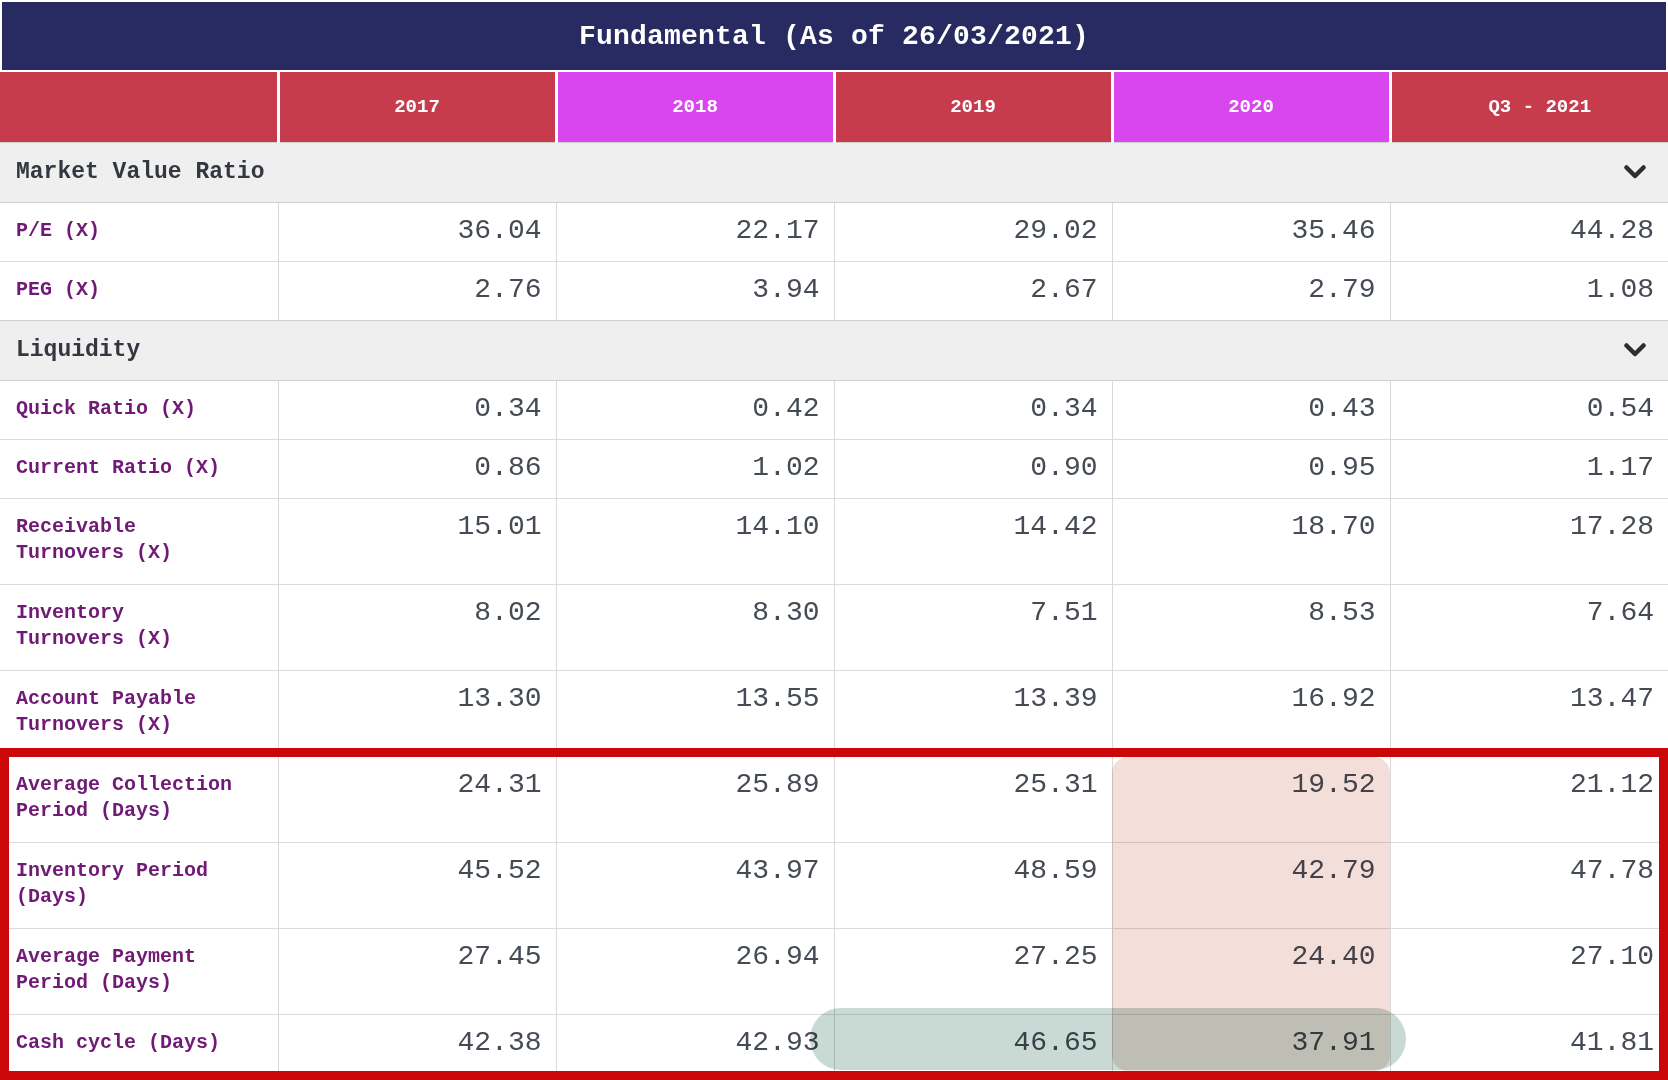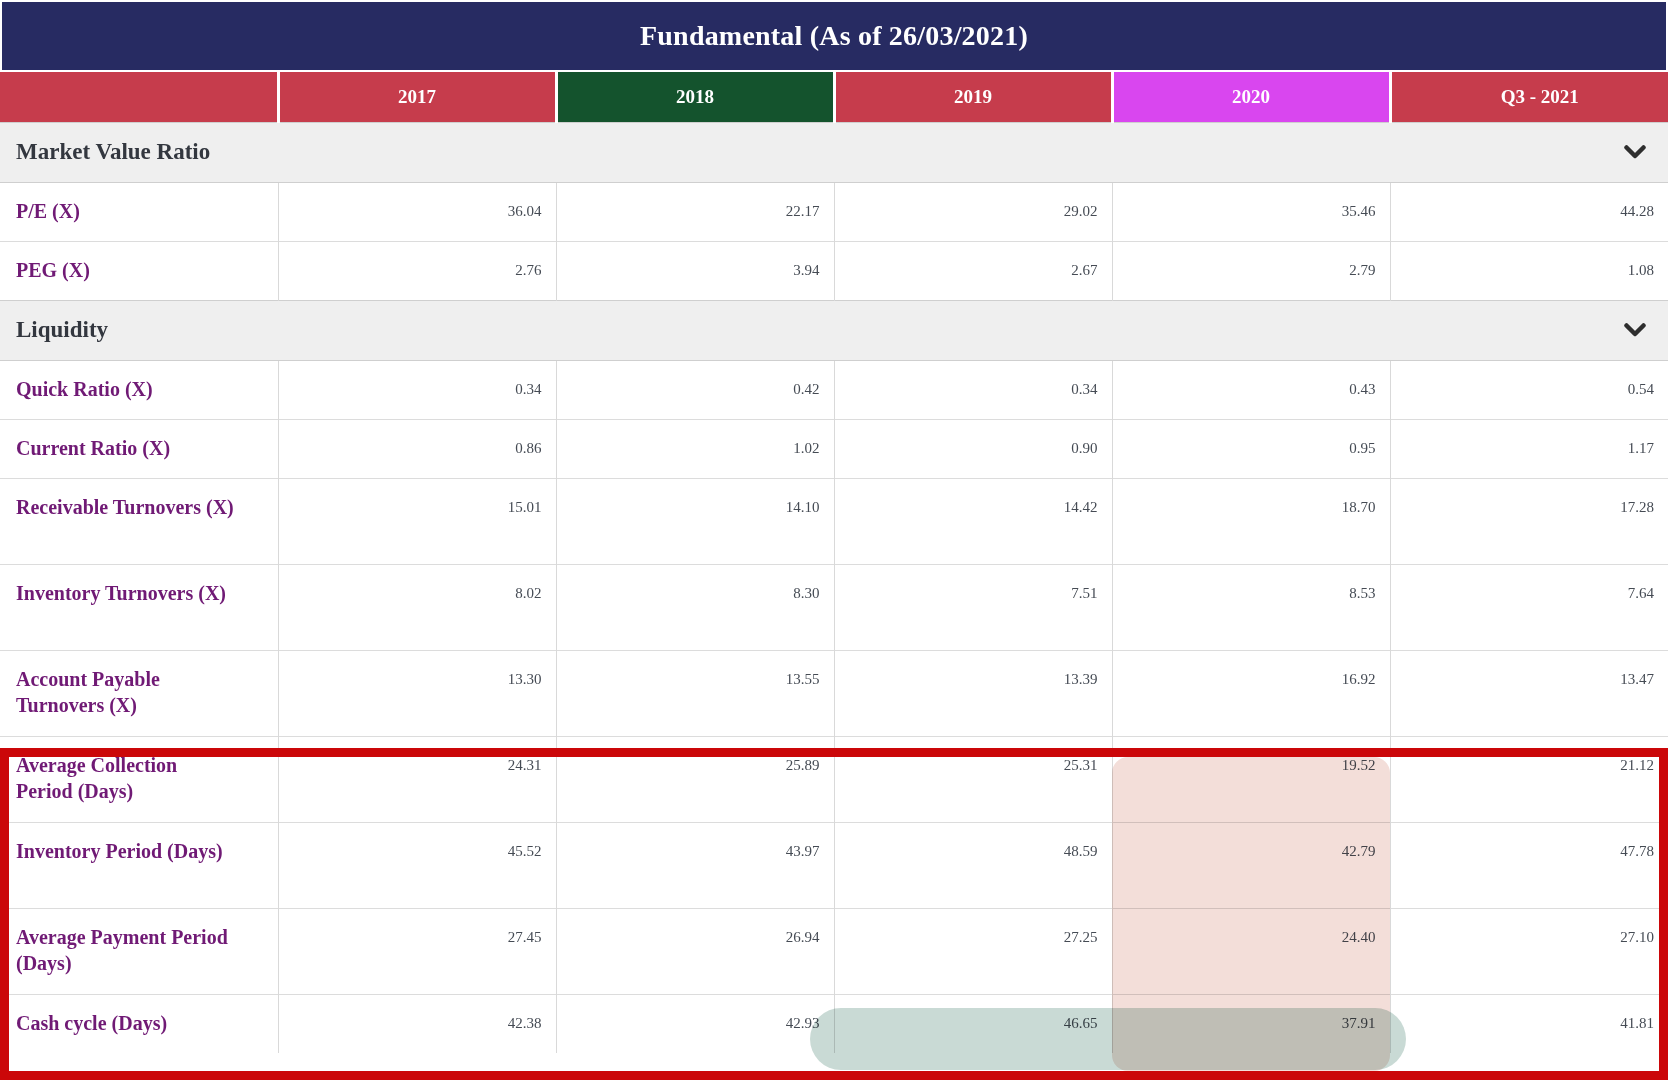--- a/index.html
+++ b/index.html
@@ -1,21 +1,21 @@
 <!DOCTYPE html>
 <html><head>
 <meta charset="utf-8">
 <style>
   html,body{margin:0;padding:0;background:#ffffff;}
   .page{
     position:relative;
     width:1668px;height:1080px;
     background:#ffffff;
     overflow:hidden;
-    font-family:Liberation Serif, serif;
+    font-family:Liberation Mono, monospace;
   }
   
   .title-bar{
     position:absolute;top:2px;left:2px;right:2px;height:68px;
     background:#272b62;
     color:#ffffff;
     font-size:28px;font-weight:bold;
     display:flex;align-items:center;justify-content:center;
     letter-spacing:.2px;
   }
@@ -25,21 +25,21 @@
     width:1668px;
     border-collapse:collapse;
     table-layout:fixed;
   }
   table.fund col{width:278px;}
   
   tr.header-row th{
     background:#c63c4c;
     color:#ffffff;
     font-size:19px;font-weight:bold;
-    height:50px;
+    height:70px;
     text-align:center;vertical-align:middle;
     border-left:3px solid #ffffff;
     padding:0;
     box-sizing:border-box;
   }
   tr.header-row th:first-child{border-left:none;}
   
   tr.section-row td{
     background:#efefef;
     border-top:1px solid #cfcfcf;
@@ -66,21 +66,21 @@
   }
   tr.data-row.tall td{height:86px;}
   tr.data-row td:first-child{border-left:none;}
   td.label-cell{
     font-size:20px;font-weight:bold;color:#701a75;
     padding-left:16px;padding-right:10px;
     line-height:26px;
   }
   td.label-cell .lbl{display:inline-block;max-width:220px;}
   td.value-cell{
-    font-size:15px;color:#454b54;
+    font-size:28px;color:#454b54;
     text-align:right;
     padding-right:14px;
     line-height:26px;
     padding-left:48px;
   }
   
   .overlay{position:absolute;pointer-events:none;}
   .hl-pink{
     left:1112px;top:757px;width:278px;height:314px;
     background:#f3ded9;
@@ -112,21 +112,21 @@
         <col>
         <col>
         <col>
         <col>
         <col>
       </colgroup>
     <thead>
       <tr class="header-row" id="header-row">
           <th style="background: rgb(198, 60, 76);"></th>
           <th style="background: rgb(198, 60, 76);">2017</th>
-          <th style="background: #14532d;">2018</th>
+          <th style="background: #d946ef;">2018</th>
           <th style="background: rgb(198, 60, 76);">2019</th>
           <th style="background: #d946ef;">2020</th>
           <th style="background: rgb(198, 60, 76); padding-left: 20px;">Q3 - 2021</th>
         </tr>
     </thead>
     <tbody id="table-body">
         <tr class="section-row">
           <td colspan="6">
             <div class="section-inner">
               <span class="section-label">Market Value Ratio</span>

